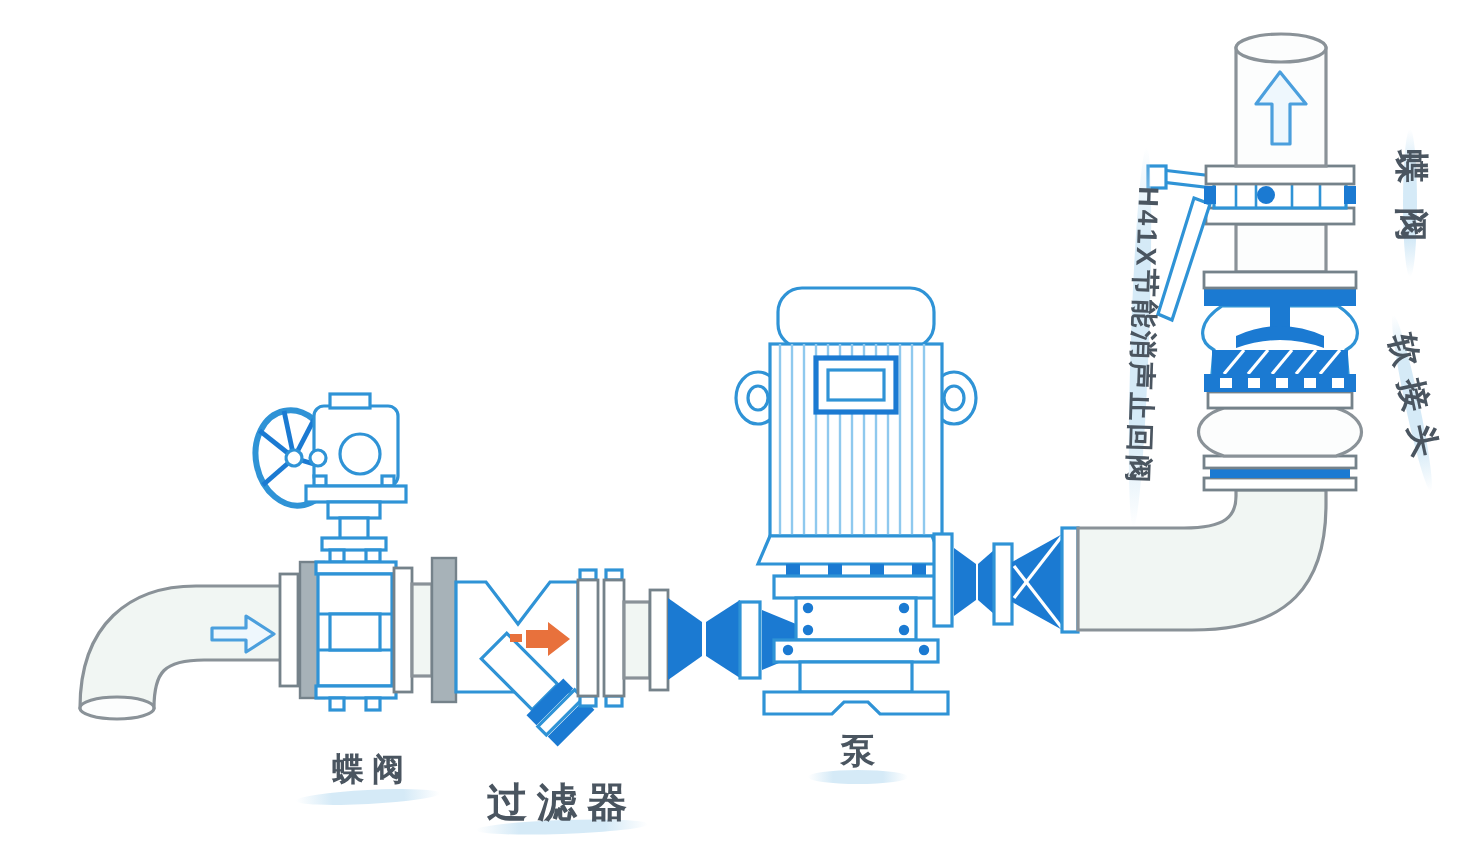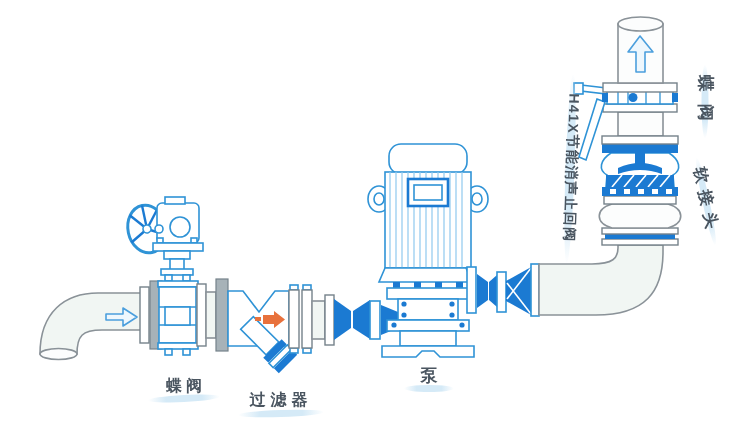--- a/index.html
+++ b/index.html
@@ -234,21 +234,21 @@
     <rect class="pipew" x="618" y="24" width="45" height="59"></rect>
     <ellipse class="pipew" cx="640.5" cy="24" rx="22.5" ry="7"></ellipse>
   </g>
   <polygon class="arrow-blue" points="636,72 636,52 628,52 640,36 653,52 645,52 645,72"></polygon>
 </svg>
 
 <div class="swoosh" style="left:148px;top:395px;width:72px;transform:rotate(-3deg);"></div>
 <div class="lbl" style="left:153px;top:377px;width:66px;font-size:16px;letter-spacing:4px;">蝶阀</div>
 
 <div class="swoosh" style="left:238px;top:410px;width:86px;transform:rotate(-2deg);"></div>
-<div class="lbl" style="left:241px;top:391px;width:80px;font-size:16px;letter-spacing:5px;">过滤器</div>
+<div class="lbl" style="left:241px;top:391px;width:80px;font-size:20px;letter-spacing:5px;">过滤器</div>
 
 <div class="swoosh" style="left:404px;top:385px;width:50px;"></div>
 <div class="lbl" style="left:412px;top:366px;width:34px;font-size:17px;">泵</div>
 
 <div class="swoosh" style="left:475px;top:164px;width:190px;height:9px;transform:rotate(92deg);"></div>
 <div class="lbl" style="left:484px;top:158px;width:172px;height:20px;font-size:14px;letter-spacing:1.5px;transform:rotate(92deg);">H41X节能消声止回阀</div>
 
 <div class="swoosh" style="left:668px;top:98px;width:74px;transform:rotate(90deg);"></div>
 <div class="lbl" style="left:671px;top:94px;width:68px;font-size:17px;letter-spacing:12px;transform:rotate(90deg);">蝶阀</div>
 

